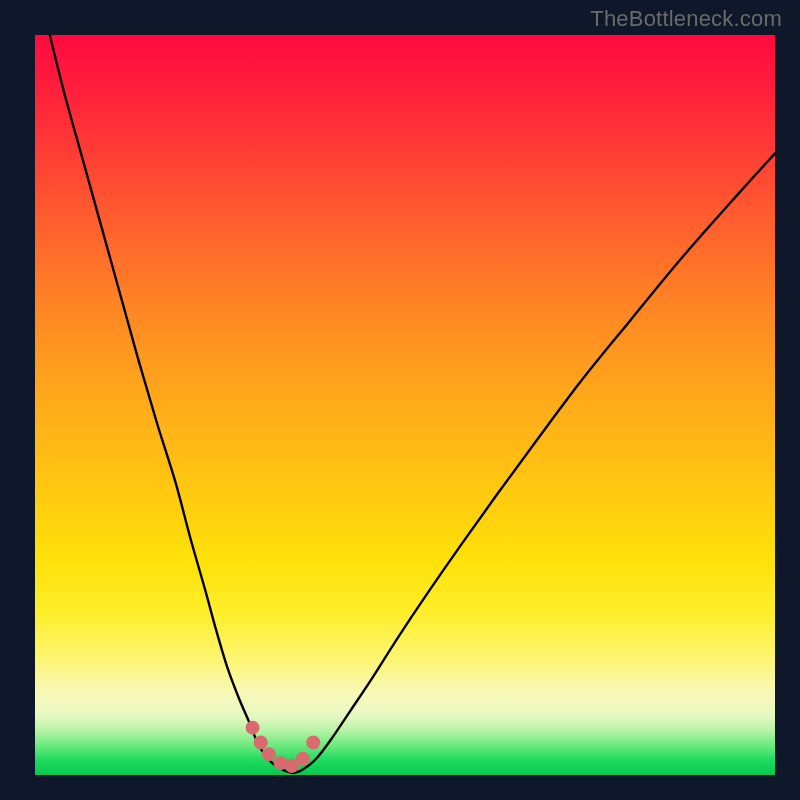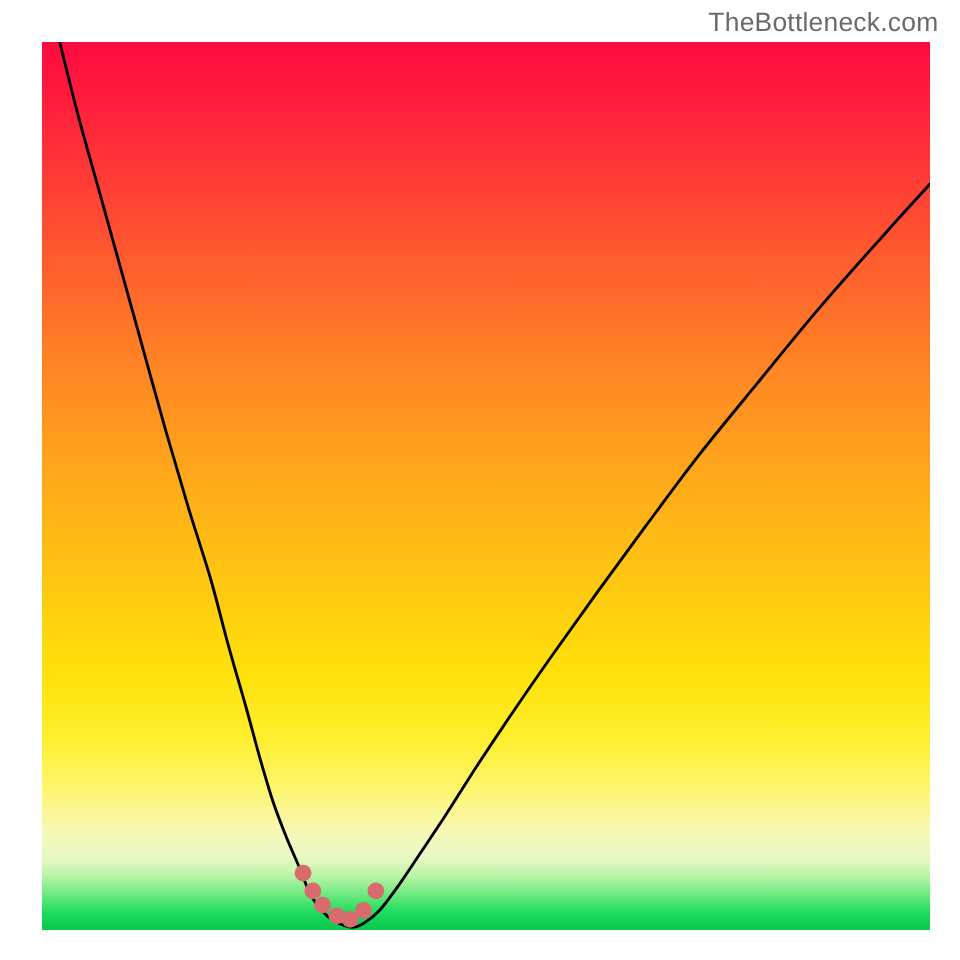--- a/index.html
+++ b/index.html
@@ -8,21 +8,21 @@
     width: 800px;
     height: 800px;
     background: #000000;
     overflow: hidden;
     font-family: Arial, Helvetica, sans-serif;
   }
   .stage {
     position: relative;
     width: 800px;
     height: 800px;
-    background: #ffffff;
+    background: #0f172a;
   }
   .plot-area {
     position: absolute;
     left: 35px;
     top: 35px;
     width: 740px;
     height: 740px;
     overflow: hidden;
   }
   .gradient-bg {

